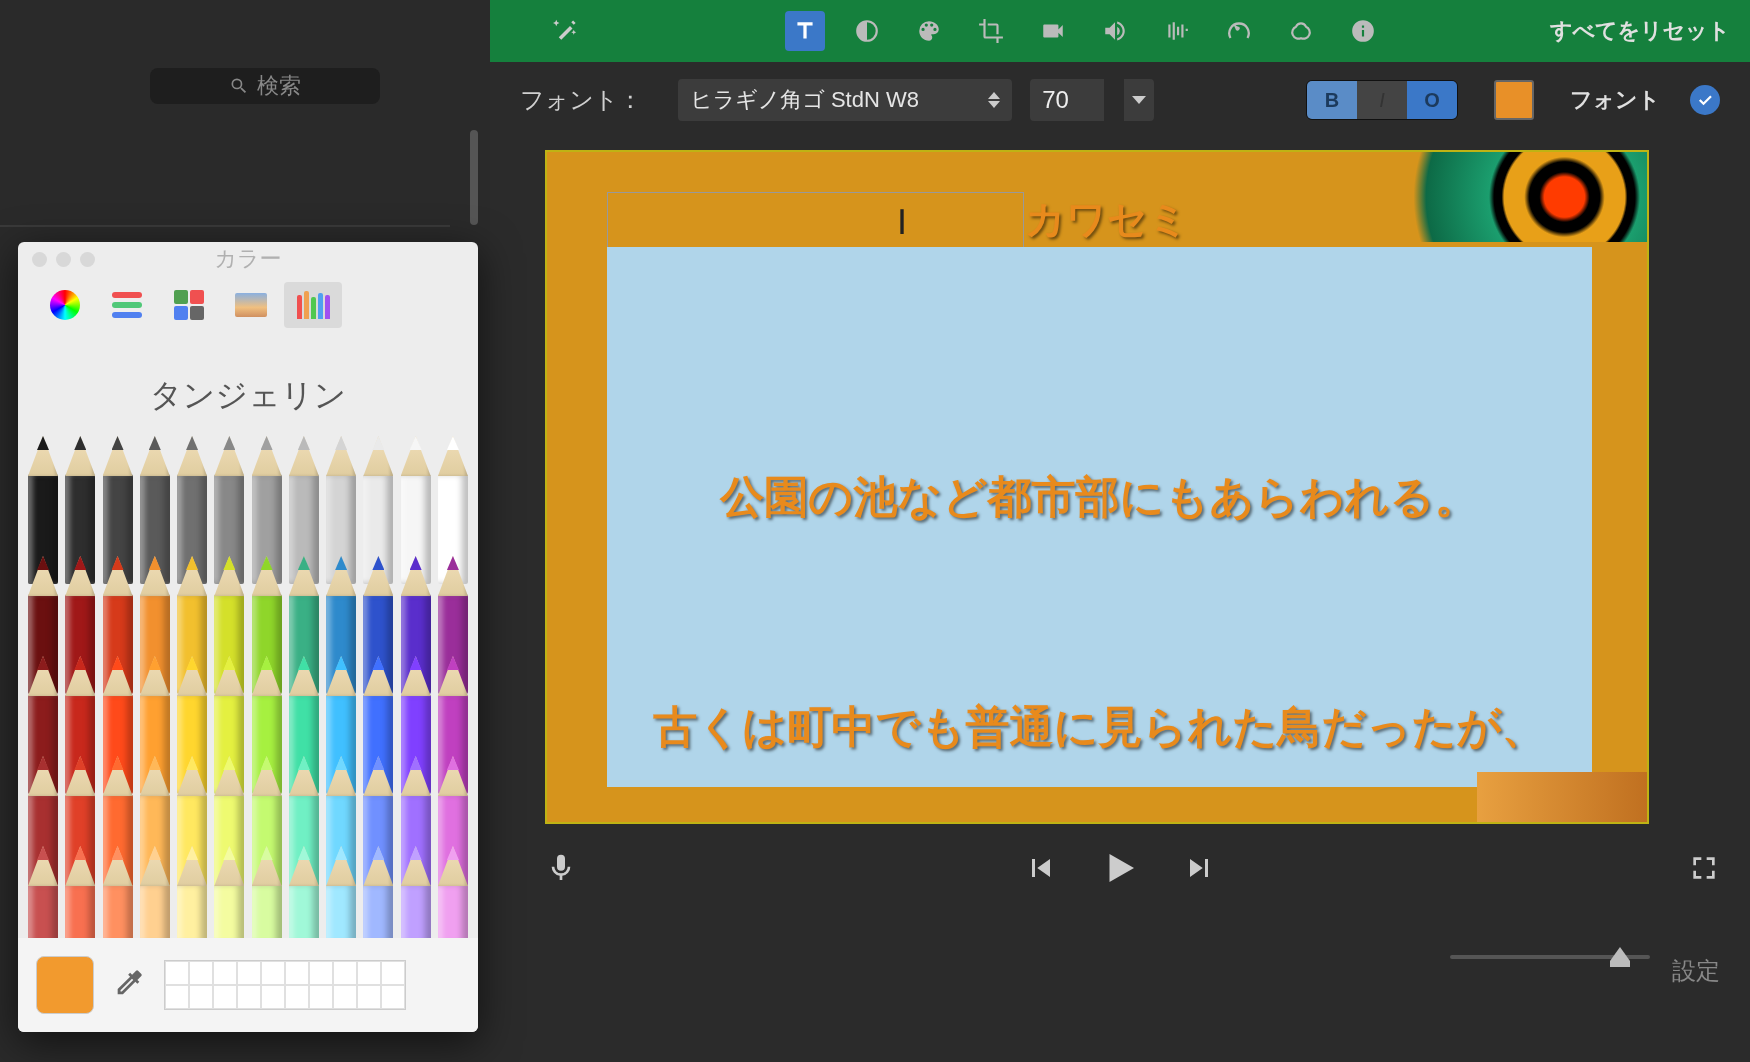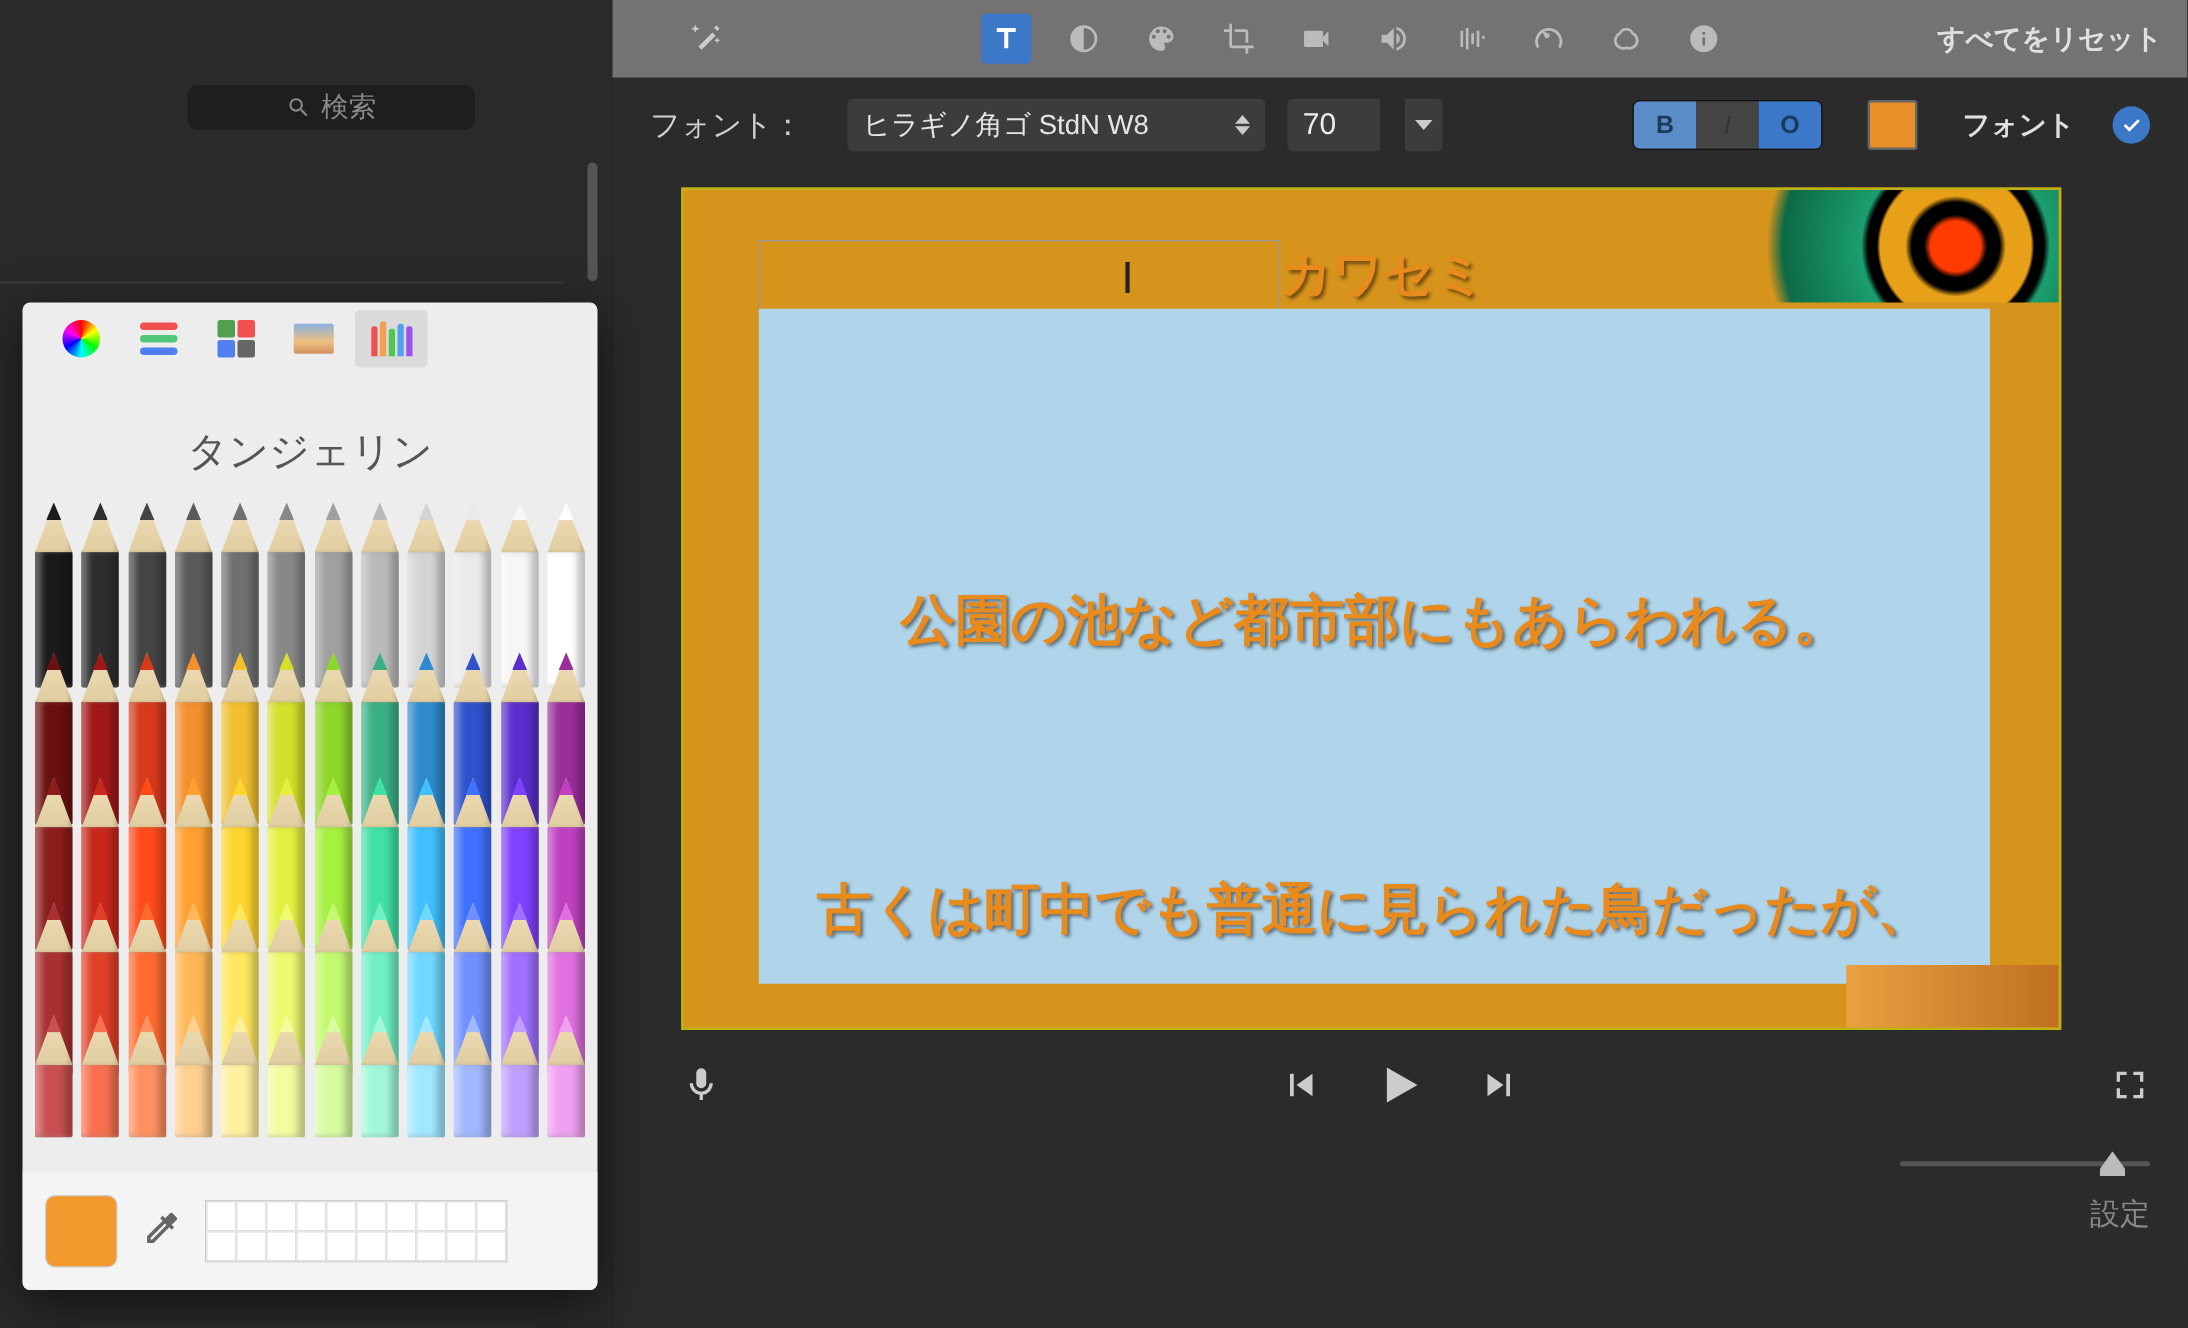--- a/index.html
+++ b/index.html
@@ -8,21 +8,21 @@
   
   .left-panel { position:absolute; left:0; top:0; width:490px; height:1062px; background:#2a2a2a; border-right:1px solid #111; }
   .search-wrap { position:absolute; top:68px; left:0; right:0; display:flex; justify-content:center;padding-left:40px; }
   .search { background:#1e1e1e; border-radius:8px; width:230px; height:36px; display:flex; align-items:center; justify-content:center; gap:8px; color:#888; font-size:22px; }
   .search svg { width:20px; height:20px; fill:#888;}
   .hrline { position:absolute; top:225px; left:0; width:450px; height:2px; background:#3a3a3a; }
   .vscroll { position:absolute; top:130px; right:12px; width:8px; height:95px; background:#555; border-radius:4px; }
 
   
   .right-pane { position:absolute; left:490px; top:0; right:0; height:1062px; background:#2b2b2b; }
-  .topbar { height:62px; background:#737373; display:flex; align-items:center; }
+  .topbar { height:62px; background:#15803d; display:flex; align-items:center; }
   .magic { margin-left:55px; width:40px; height:40px; display:flex; align-items:center; justify-content:center;}
   .magic svg{ width:30px;height:30px; fill:#ccc;}
   .tool-icons { margin-left:200px; display:flex; gap:22px; align-items:center;}
   .tool-icons .ti { width:40px; height:40px; border-radius:4px; display:flex; align-items:center; justify-content:center;}
   .tool-icons svg { width:26px; height:26px; fill:#bbb;}
   .ti.active { background:#3b78c8; }
   .ti.active svg{ fill:#fff;}
   .reset-all { margin-left:auto; margin-right:20px; color:#e0e0e0; font-size:22px; font-weight:600;}
 
   
@@ -60,21 +60,21 @@
   
   .playbar{ position:absolute; top:840px; left:0; right:0; height:60px; display:flex; align-items:center;}
   .playbar .mic{ margin-left:55px;}
   .playbar svg{ width:32px; height:32px; fill:#ccc;}
   .play-controls{ position:absolute; left:50%; transform:translateX(-50%); display:flex; align-items:center; gap:40px;}
   .play-controls svg{width:36px;height:36px;}
   .play-controls .play svg{width:42px;height:42px;}
   .expand{ position:absolute; right:30px; }
 
   
-  .bottombar{ position:absolute; bottom:75px; right:30px; display:flex; align-items:flex-end; gap:22px;flex-direction:column;}
+  .bottombar{ position:absolute; bottom:75px; right:30px; display:flex; align-items:flex-start; gap:22px;}
   .zoom-track{ width:200px; height:4px; background:#555; position:relative; border-radius:2px;}
   .zoom-thumb{ position:absolute; right:20px; top:-8px; width:20px; height:20px; background:#bbb; border-radius:3px 3px 0 0; clip-path:polygon(50% 0,100% 70%,100% 100%,0 100%,0 70%);}
   .settings-lbl{ font-size:24px; color:#888;}
 
   
   .color-win{ position:absolute; left:18px; top:242px; width:460px; height:790px; background:#ededed; border-radius:6px; box-shadow:0 10px 40px rgba(0,0,0,.6); overflow:hidden;}
   .cw-titlebar{ height:34px; display:flex; align-items:center; position:relative;}
   .traffic{ display:flex; gap:9px; margin-left:14px;}
   .traffic span{ width:15px; height:15px; border-radius:50%; background:#d8d8d8;}
   .cw-title{ position:absolute; left:50%; transform:translateX(-50%); font-size:22px; color:#b0b0b0;}
@@ -246,20 +246,28 @@
 
     <div class="bottombar">
       <div class="zoom-track">
           <div class="zoom-thumb"></div>
         </div>
       <span class="settings-lbl">設定</span>
     </div>
   </div>
 
   <div class="color-win">
+    <div class="cw-titlebar">
+      <div class="traffic">
+          <span></span>
+          <span></span>
+          <span></span>
+        </div>
+      <div class="cw-title">カラー</div>
+    </div>
     <div class="cw-tabs">
       <div class="cw-tab">
           <div class="wheel"></div>
         </div>
       <div class="cw-tab">
           <div class="sliders">
             <span style="background:#f05050"></span>
             <span style="background:#50c878"></span>
             <span style="background:#5080f0"></span>
           </div>

